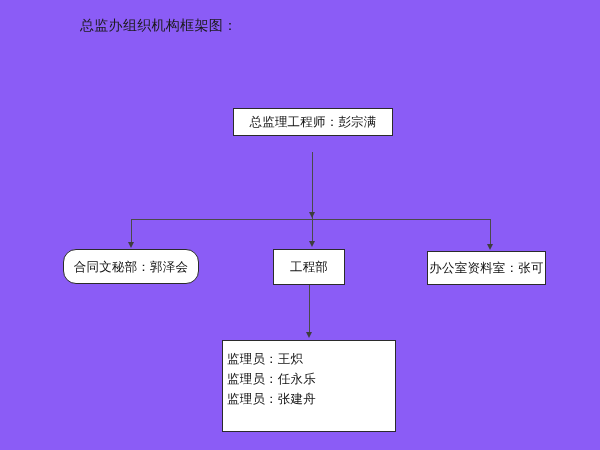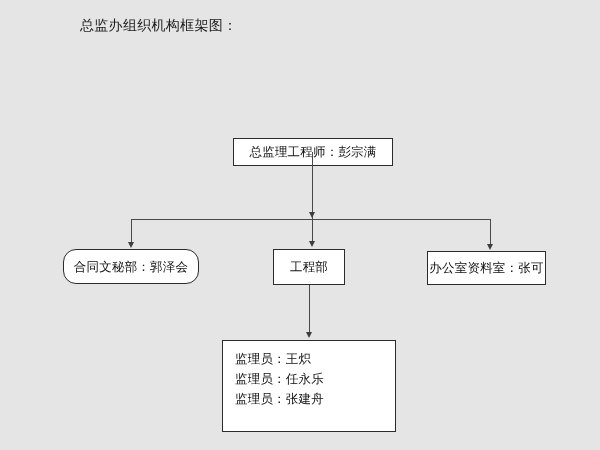--- a/index.html
+++ b/index.html
@@ -10,21 +10,21 @@
     width: 600px;
     height: 450px;
     background: #ffffff;
     font-family: "DejaVu Sans", "Liberation Sans", sans-serif;
     overflow: hidden;
   }
   #page {
     position: relative;
     width: 600px;
     height: 450px;
-    background: #e5e5e5;
+    background: #8b5cf6;
   }
 
   
   .doc-title {
     position: absolute;
     left: 80px;
     top: 16px;
     font-size: 14px;
     line-height: 18px;
     color: #1a1a1a;
@@ -43,21 +43,21 @@
     line-height: 16px;
     display: flex;
     align-items: center;
     justify-content: center;
     text-align: center;
     letter-spacing: 0.2px;
   }
 
   #node-chief {
     left: 233px;
-    top: 138px;
+    top: 108px;
     width: 160px;
     height: 28px;
   }
   #node-contract {
     left: 63px;
     top: 249px;
     width: 136px;
     height: 35px;
     border-radius: 13px;
   }
@@ -75,21 +75,21 @@
     height: 34px;
     align-items: center;
   }
 
   #node-supervisors {
     left: 222px;
     top: 340px;
     width: 174px;
     height: 92px;
     display: block;
-    padding: 8px 0 0 12px;
+    padding: 8px 0 0 4px;
     text-align: left;
   }
   #node-supervisors .sup-line {
     font-size: 12.5px;
     line-height: 20px;
     color: #111111;
     white-space: nowrap;
     letter-spacing: 0.2px;
   }
 

